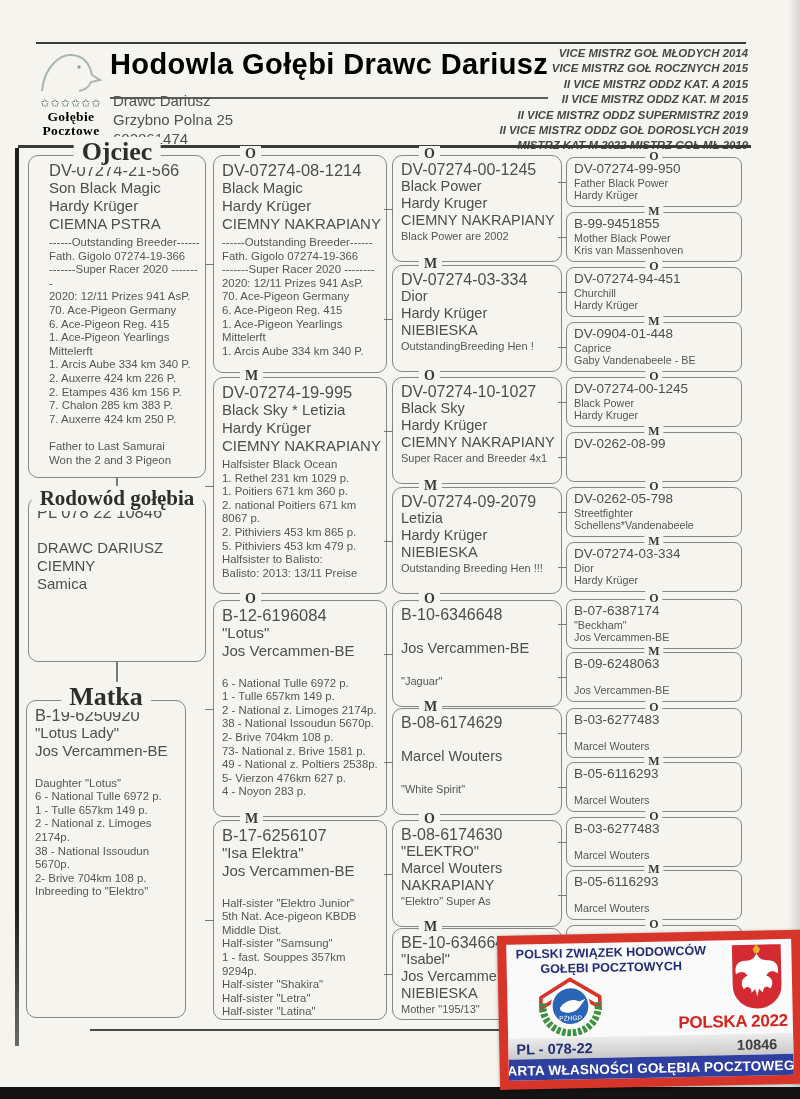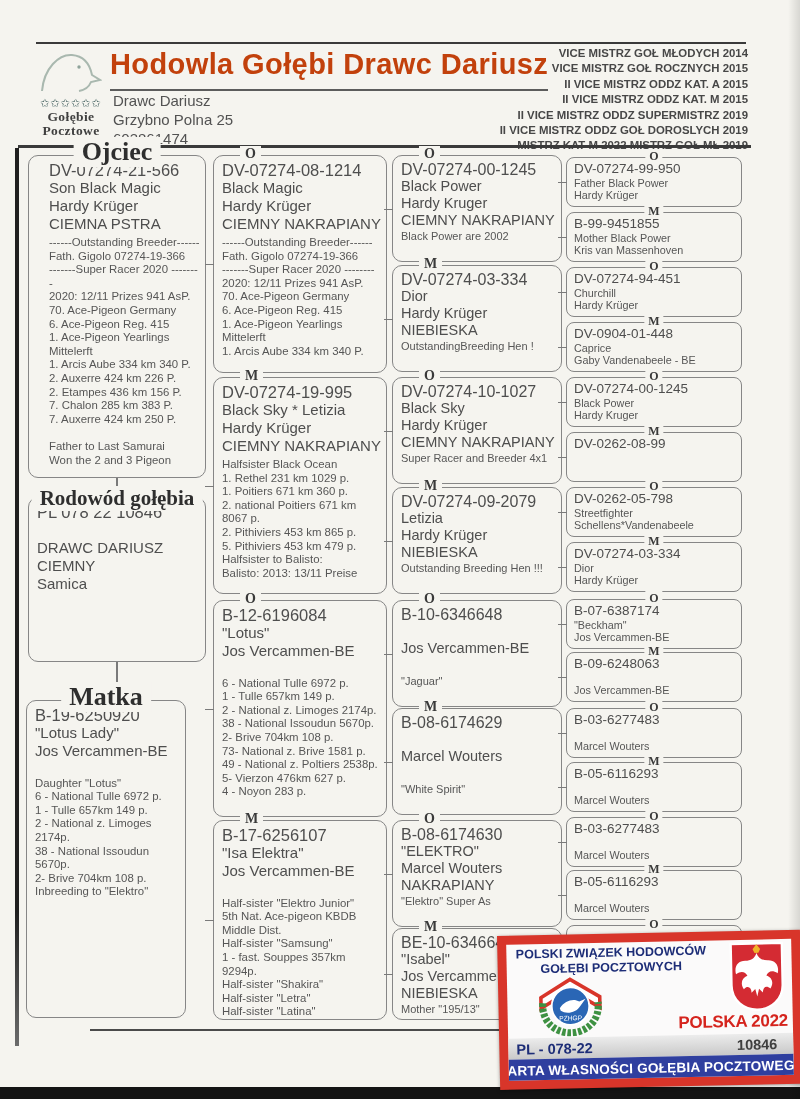--- a/index.html
+++ b/index.html
@@ -13,26 +13,26 @@
   .bottom-band{position:absolute;left:0;top:1087px;width:800px;height:12px;background:#141414;}
   .rule{position:absolute;background:#3a3a3a;}
   #rule-top{left:36px;top:42px;width:710px;height:2px;}
   #rule-head{left:18px;top:145px;width:733px;height:3px;}
   #rule-bottom{left:90px;top:1029px;width:710px;height:2px;background:#4a4a4a;}
 
   
   .logo{position:absolute;left:34px;top:50px;width:74px;text-align:center;color:#5f7b78;}
   .logo .stars{font-size:11px;letter-spacing:1px;color:#3f5d5c;margin-top:1px;}
   .logo .lg{font-family:"Liberation Serif",serif;font-weight:bold;font-size:13.5px;
-       color:#404040;line-height:14px;letter-spacing:.4px;}
-  .title{position:absolute;left:110px;top:48px;font-size:29px;font-weight:bold;color:#c2410c;
-       letter-spacing:.4px;border-bottom:2.5px solid #5c5c5c;padding-bottom:8px;white-space:nowrap;}
+       color:#000000;line-height:14px;letter-spacing:.4px;}
+  .title{position:absolute;left:110px;top:48px;font-size:29px;font-weight:bold;color:#000000;
+       letter-spacing:.4px;border-bottom:2.5px solid #5c5c5c;padding-bottom:16px;white-space:nowrap;}
   .address{position:absolute;left:113px;top:91px;font-size:15px;color:#525252;line-height:19px;}
   .achievements{position:absolute;right:52px;top:46px;width:320px;text-align:right;
-       font-size:11.4px;font-weight:bold;color:#474747;line-height:15.4px;white-space:nowrap;}
+       font-size:11.4px;font-weight:bold;color:#474747;line-height:15.4px;white-space:nowrap;font-style:italic;}
 
   
   .pbox{position:absolute;border:1.5px solid #868686;border-radius:10px;background:transparent;
        padding:5px 5px 3px 8px;box-sizing:border-box;color:#4e4e4e;}
   .pbox .head{line-height:18px;font-size:15px;}
   .pbox .head div:first-child{font-size:16.5px;}
   .pbox .body{font-size:11.4px;line-height:13.6px;margin-top:3px;color:#565656;}
   .c3 .head{line-height:17px;font-size:14.5px;}
   .c3 .head div:first-child{font-size:16px;}
   .c3 .body{font-size:11px;line-height:13px;margin-top:1px;}

